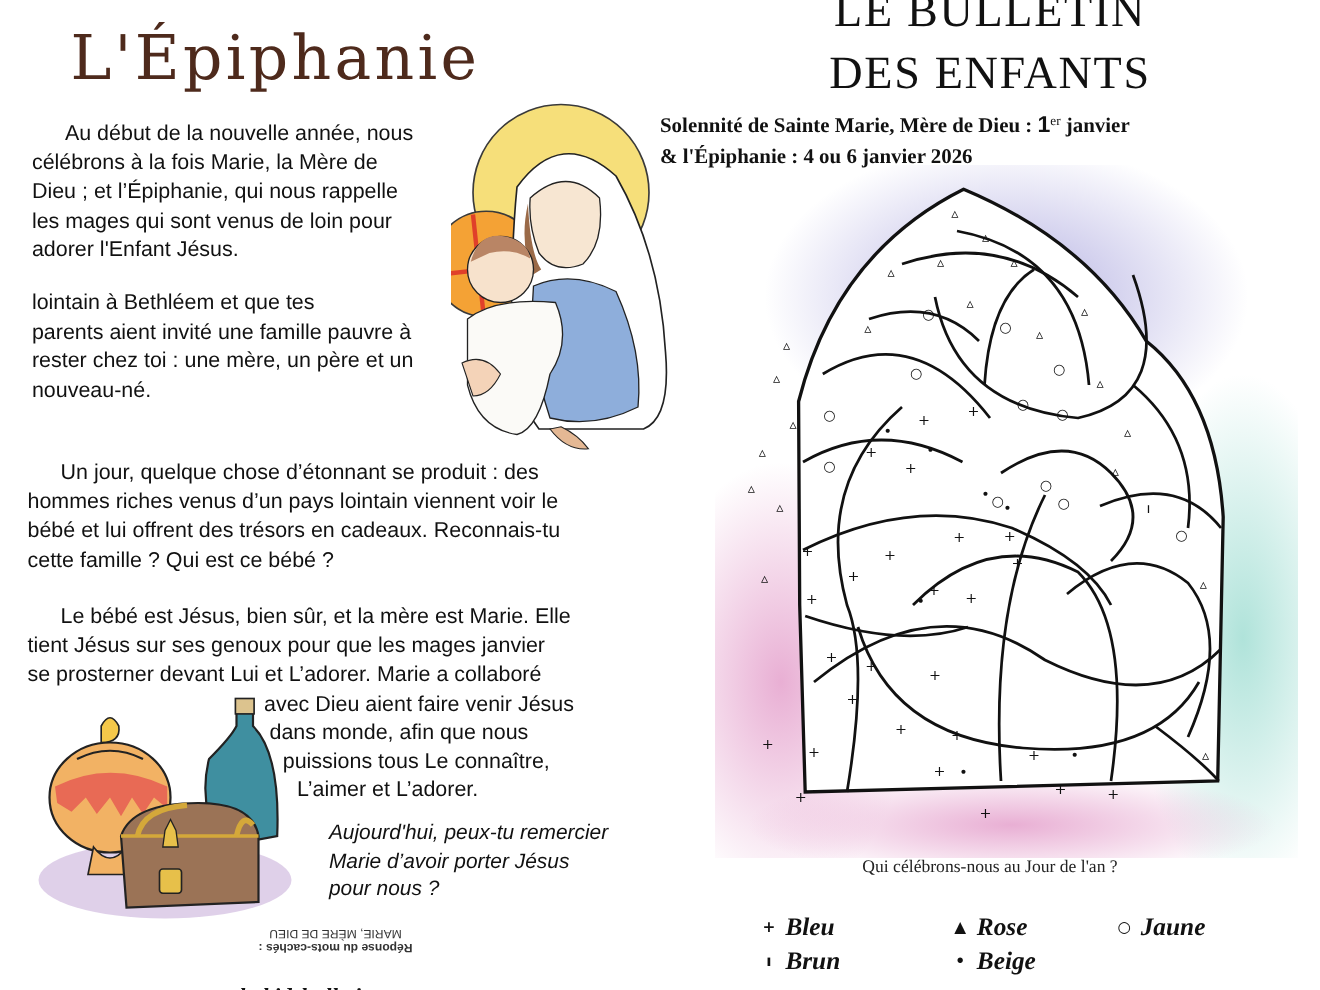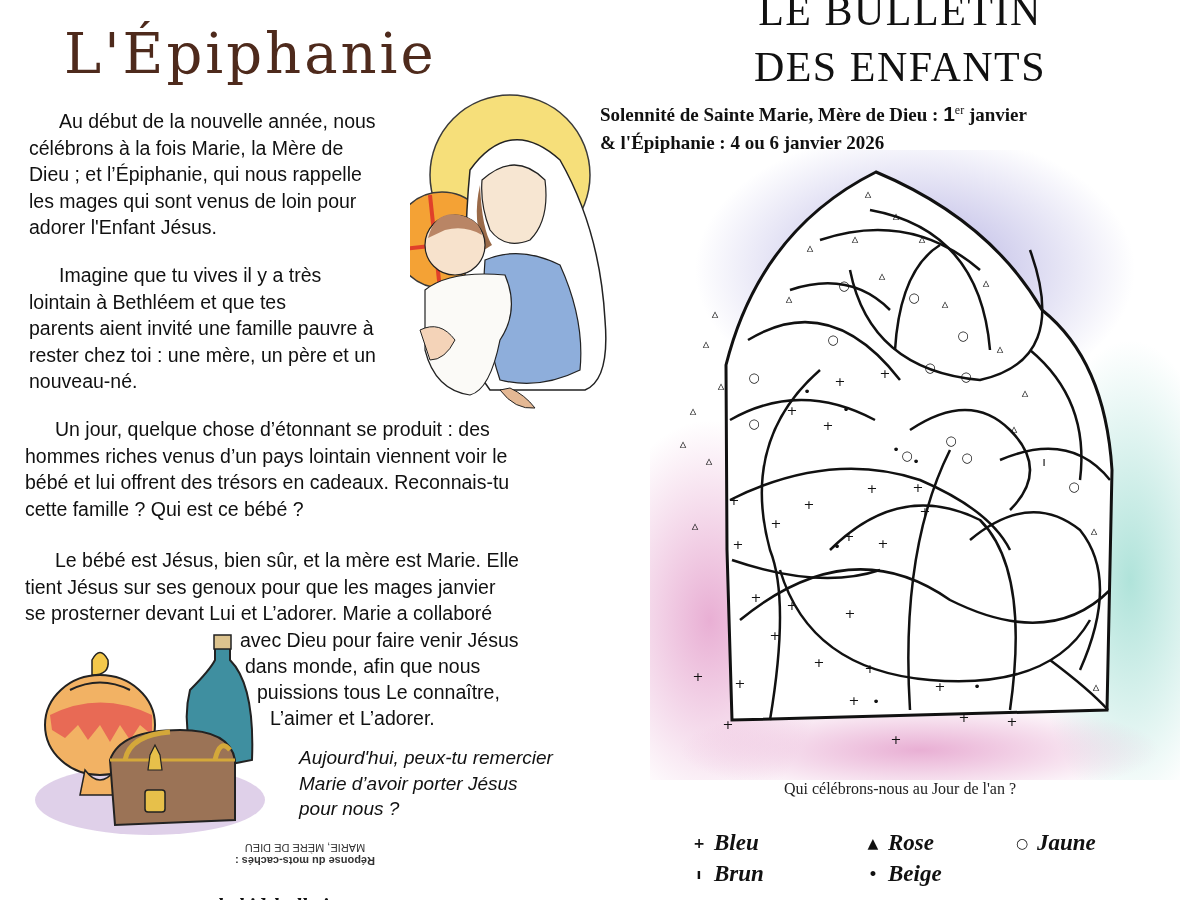--- a/index.html
+++ b/index.html
@@ -77,41 +77,40 @@
 
   <div class="body-text para1">
     <div class="indent">Au début de la nouvelle année, nous</div>
     <div>célébrons à la fois Marie, la Mère de</div>
     <div>Dieu ; et l’Épiphanie, qui nous rappelle</div>
     <div>les mages qui sont venus de loin pour</div>
     <div>adorer l'Enfant Jésus.</div>
   </div>
 
   <div class="body-text para2">
-    <div class="indent">Imagine que tu vives il y a très</div>
     <div>lointain à Bethléem et que tes</div>
     <div>parents aient invité une famille pauvre à</div>
     <div>rester chez toi : une mère, un père et un</div>
     <div>nouveau-né.</div>
   </div>
 
   <div class="body-text para3">
     <div class="indent">Un jour, quelque chose d’étonnant se produit : des</div>
     <div>hommes riches venus d’un pays lointain viennent voir le</div>
     <div>bébé et lui offrent des trésors en cadeaux. Reconnais-tu</div>
     <div>cette famille ? Qui est ce bébé ?</div>
   </div>
 
   <div class="body-text para4">
     <div class="indent">Le bébé est Jésus, bien sûr, et la mère est Marie. Elle</div>
     <div>tient Jésus sur ses genoux pour que les mages janvier</div>
     <div>se prosterner devant Lui et L’adorer. Marie a collaboré</div>
   </div>
   <div class="wrap-lines" style="left:0;top:0;">
-    <div class="wl" style="left:240px;top:627px;">avec Dieu pour faire venir Jésus</div>
+    <div class="wl" style="left:240px;top:627px;">avec Dieu aient faire venir Jésus</div>
     <div class="wl" style="left:245px;top:653px;">dans monde, afin que nous</div>
     <div class="wl" style="left:257px;top:679px;">puissions tous Le connaître,</div>
     <div class="wl" style="left:270px;top:705px;">L’aimer et L’adorer.</div>
   </div>
 
   <div class="question">
     <div>Aujourd'hui, peux-tu remercier</div>
     <div>Marie d’avoir porter Jésus</div>
     <div>pour nous ?</div>
   </div>

